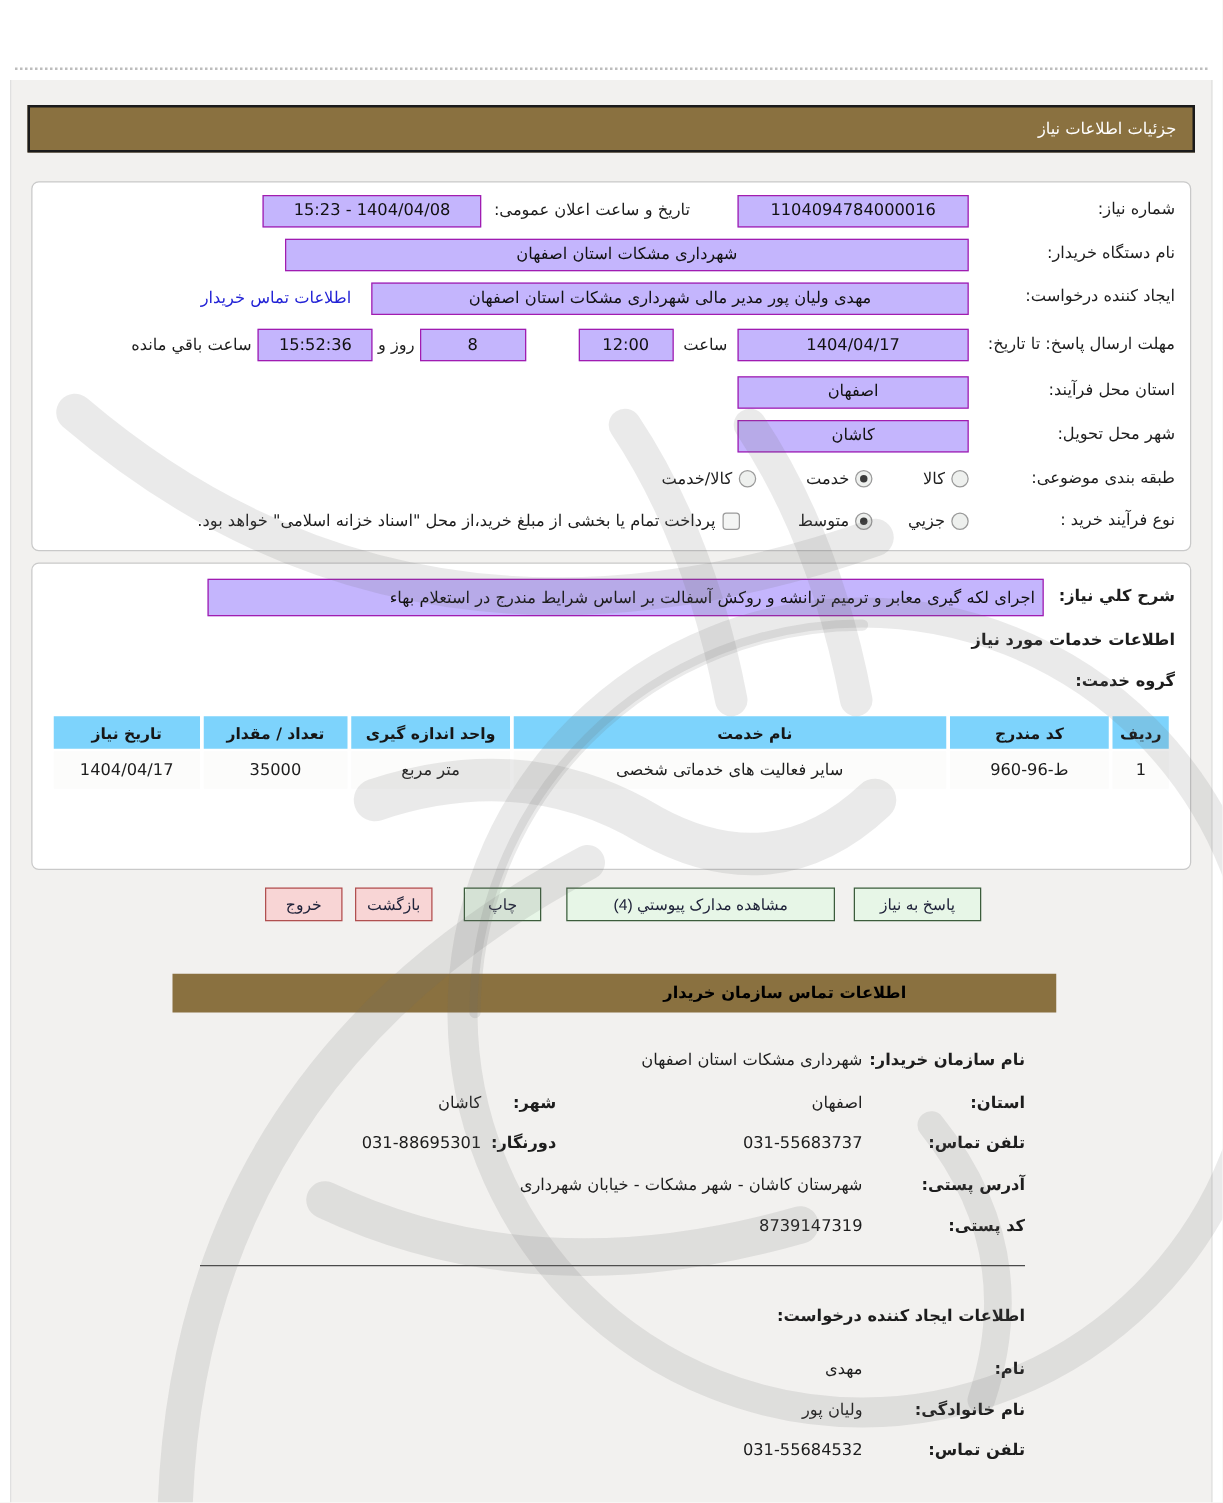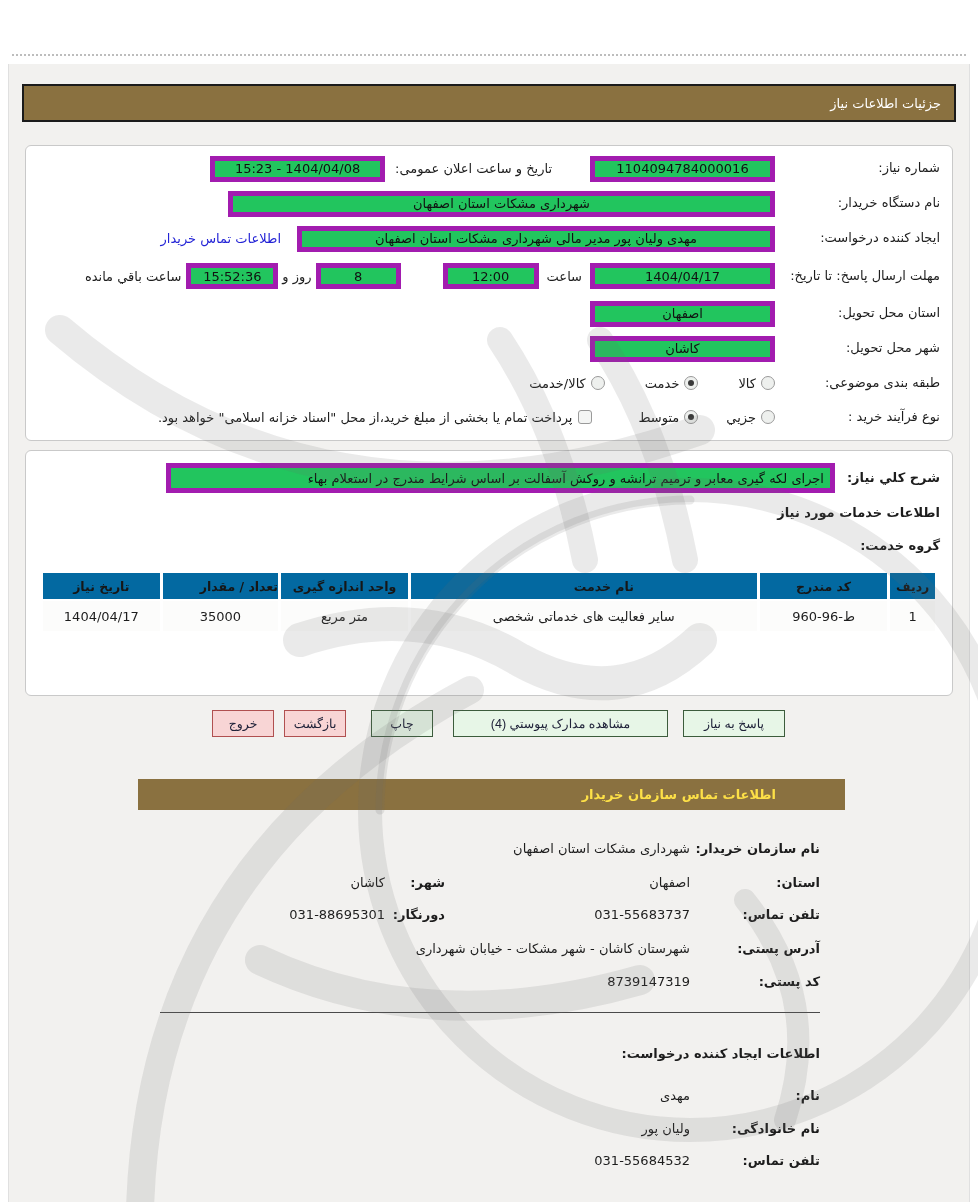--- a/index.html
+++ b/index.html
@@ -16,55 +16,55 @@
   .dotted-line { position:absolute; top:54px; left:12px; right:12px; border-top:2px dotted #bdbdbd; z-index:1; }
   .page-bg { position:absolute; top:64px; left:8px; width:962px; bottom:0; background:#f2f1ef; border-left:1px solid #e0e0e0; border-right:1px solid #e0e0e0; z-index:0; }
 
   .bar1 {
     position:absolute; top:84px; right:22px; left:22px; height:38px;
     background:#8a7140; border:2px solid #1b1b1b; color:#fff;
     display:flex; align-items:center; padding-right:13px; z-index:10; font-size:13px;
   }
   .bar2 {
     position:absolute; top:779px; right:133px; width:707px; height:31px;
-    background:#8a7140; color:#fde047; font-weight:bold; display:flex; align-items:center;
-    justify-content:flex-start; padding-right:69px; z-index:10; font-size:13px;
+    background:#8a7140; color:#000000; font-weight:bold; display:flex; align-items:center;
+    justify-content:flex-start; padding-right:120px; z-index:10; font-size:13px;
   }
 
   .panel { position:absolute; right:25px; width:928px; background:#fff; border:1px solid #c9c9c9; border-radius:6px; z-index:10; }
   #panel1 { top:145px; height:296px; padding:5px 12px 0; }
   #panel2 { top:450px; height:246px; padding:8px 12px 0; }
 
   .frow { display:flex; align-items:center; min-height:35px; }
   .lbl { width:165px; flex-shrink:0; line-height:1.25; }
   .lbl-b { font-weight:bold; }
 
   .ibox {
-    border:5px solid #a21caf; background:#22c55e; height:26px;
+    border:1px solid #a21caf; background:#c4b5fd; height:26px;
     display:flex; align-items:center; justify-content:center;
     padding:0 6px; font-size:13px; color:#111; flex-shrink:0;
   }
   .ibox.right { justify-content:flex-start; }
   .ltr { direction:ltr; }
 
   .link { color:#2323d6; cursor:pointer; margin-right:16px; white-space:nowrap; }
 
   .radio {
     display:inline-block; width:14px; height:14px; border-radius:50%;
     border:1px solid #9a9a9a; background:#eef0ee; position:relative; margin-left:5px; flex-shrink:0;
   }
   .radio.checked::after { content:""; position:absolute; left:3px; top:3px; right:3px; bottom:3px; border-radius:50%; background:#3a3a3a; }
   .checkbox {
     display:inline-block; width:14px; height:14px; border-radius:3px;
     border:1px solid #9a9a9a; background:#f4f5f4; margin-left:6px; flex-shrink:0;
   }
   .opt { display:flex; align-items:center; }
 
   table.svc { border-collapse:separate; border-spacing:3px 2px; width:calc(100% - 4px); margin:6px 2px 0; }
-  table.svc th { background:#0369a1; color:#161616; font-weight:bold; font-size:12.5px; height:26px; text-align:center; }
+  table.svc th { background:#7dd3fc; color:#161616; font-weight:bold; font-size:12.5px; height:26px; text-align:center; }
   table.svc td { background:#fcfcfb; font-size:13px; height:30px; text-align:center; }
 
   .notes-row { display:flex; align-items:center; margin-top:8px; }
   .notes-lbl { width:78px; flex-shrink:0; font-weight:bold; line-height:1.25; }
   .notes-box { flex:1; height:17px; border:1px solid #5a5a5a; background:#fff; }
 
   .btn-row { position:absolute; top:710px; right:193px; display:flex; align-items:center; z-index:10; }
   .btn {
     height:27px; border:1px solid #3c5c3c; background:#e7f6e7; color:#20233a;
     display:flex; align-items:center; justify-content:center; font-size:12.5px; cursor:pointer; flex-shrink:0;
@@ -107,29 +107,29 @@
   <div class="frow">
     <span class="lbl">ایجاد کننده درخواست:</span>
     <span class="ibox" style="width:478px;">مهدی ولیان پور مدیر مالی شهرداری مشکات استان اصفهان</span>
     <span class="link">اطلاعات تماس خریدار</span>
   </div>
 
   <div class="frow" style="min-height:40px;">
     <span class="lbl" style="width:165px;">مهلت ارسال پاسخ: تا تاریخ:</span>
     <span class="ibox ltr" style="width:185px;">1404/04/17</span>
     <span style="margin:0 8px;">ساعت</span>
-    <span class="ibox ltr" style="width:96px;">12:00</span>
+    <span class="ibox ltr" style="width:76px;">12:00</span>
     <span class="ibox ltr" style="width:85px; margin-right:42px;">8</span>
     <span style="margin:0 4px;">روز و</span>
     <span class="ibox ltr" style="width:92px;">15:52:36</span>
     <span style="margin-right:5px;">ساعت باقي مانده</span>
   </div>
 
   <div class="frow">
-    <span class="lbl">استان محل تحویل:</span>
+    <span class="lbl">استان محل فرآیند:</span>
     <span class="ibox" style="width:185px;">اصفهان</span>
   </div>
 
   <div class="frow">
     <span class="lbl">شهر محل تحویل:</span>
     <span class="ibox" style="width:185px;">کاشان</span>
   </div>
 
   <div class="frow" style="min-height:34px;">
     <span class="lbl">طبقه بندی موضوعی:</span>
@@ -179,21 +179,21 @@
     <span class="lbl lbl-b" style="width:105px;">گروه خدمت:</span>
   </div>
 
   <table class="svc">
     <thead>
       <tr>
         <th style="width:45px;">ردیف</th>
         <th style="width:130px;">کد مندرج</th>
         <th style="width:355px;padding-left:40px;">نام خدمت</th>
         <th style="width:130px;">واحد اندازه گیری</th>
-        <th style="width:118px;text-align:right;">تعداد / مقدار</th>
+        <th style="width:118px;">تعداد / مقدار</th>
         <th style="width:118px;">تاریخ نیاز</th>
       </tr>
     </thead>
     <tbody>
       <tr>
         <td>1</td>
         <td>ط-96-960</td>
         <td>سایر فعالیت های خدماتی شخصی</td>
         <td>متر مربع</td>
         <td>35000</td>

